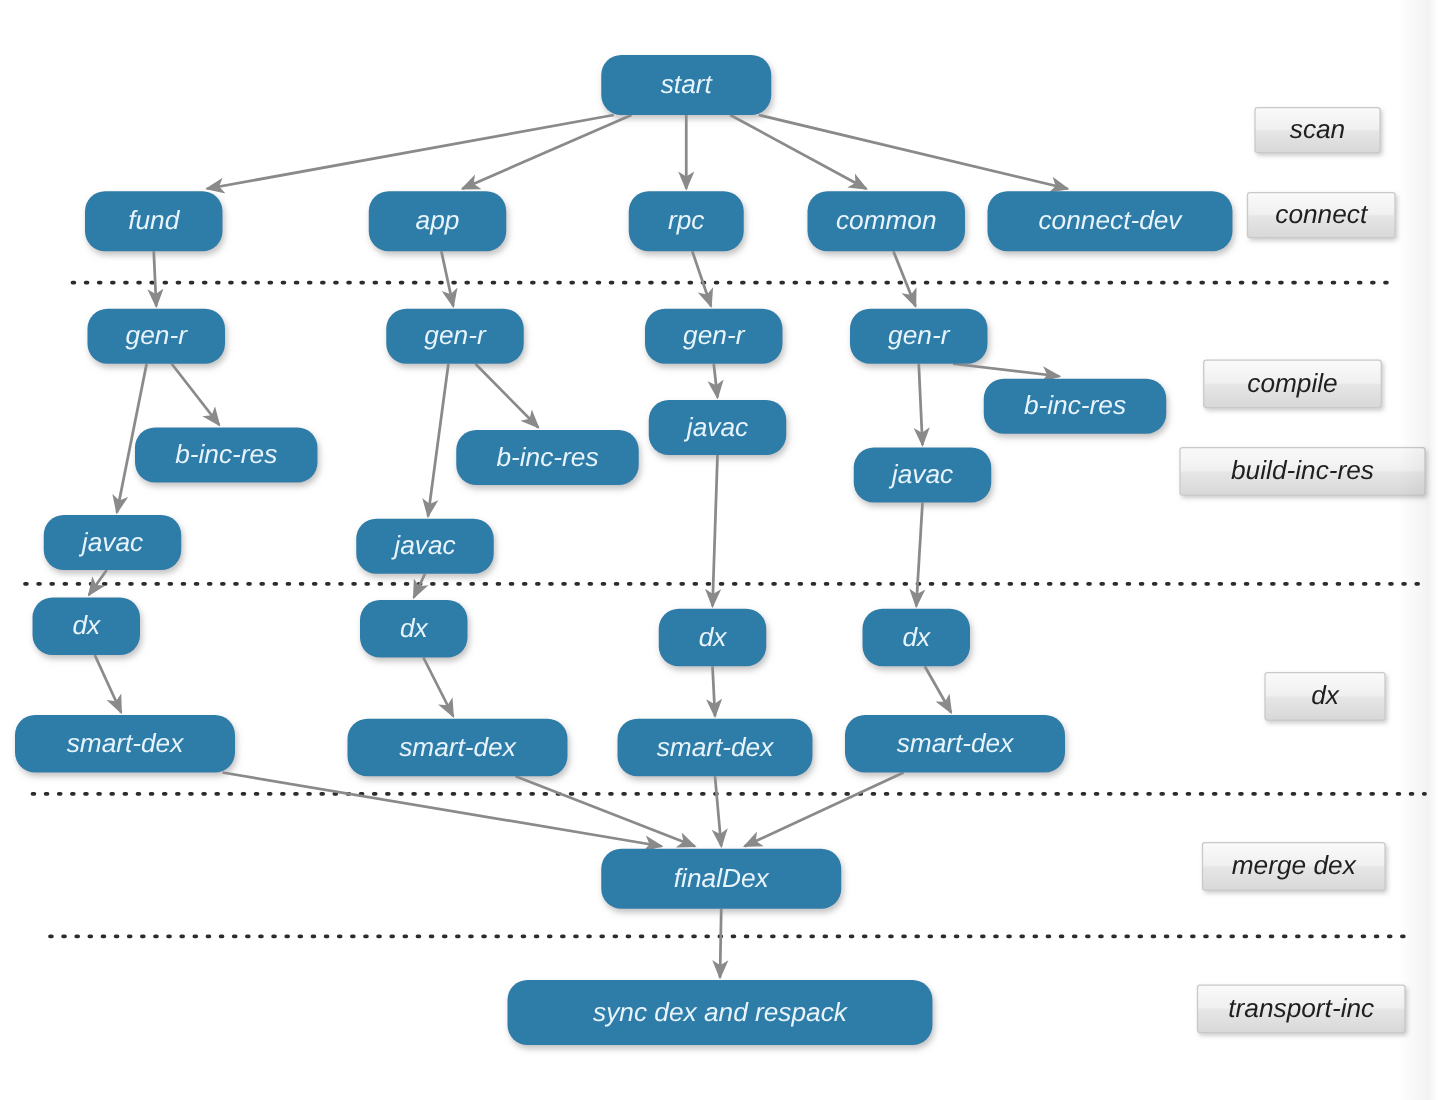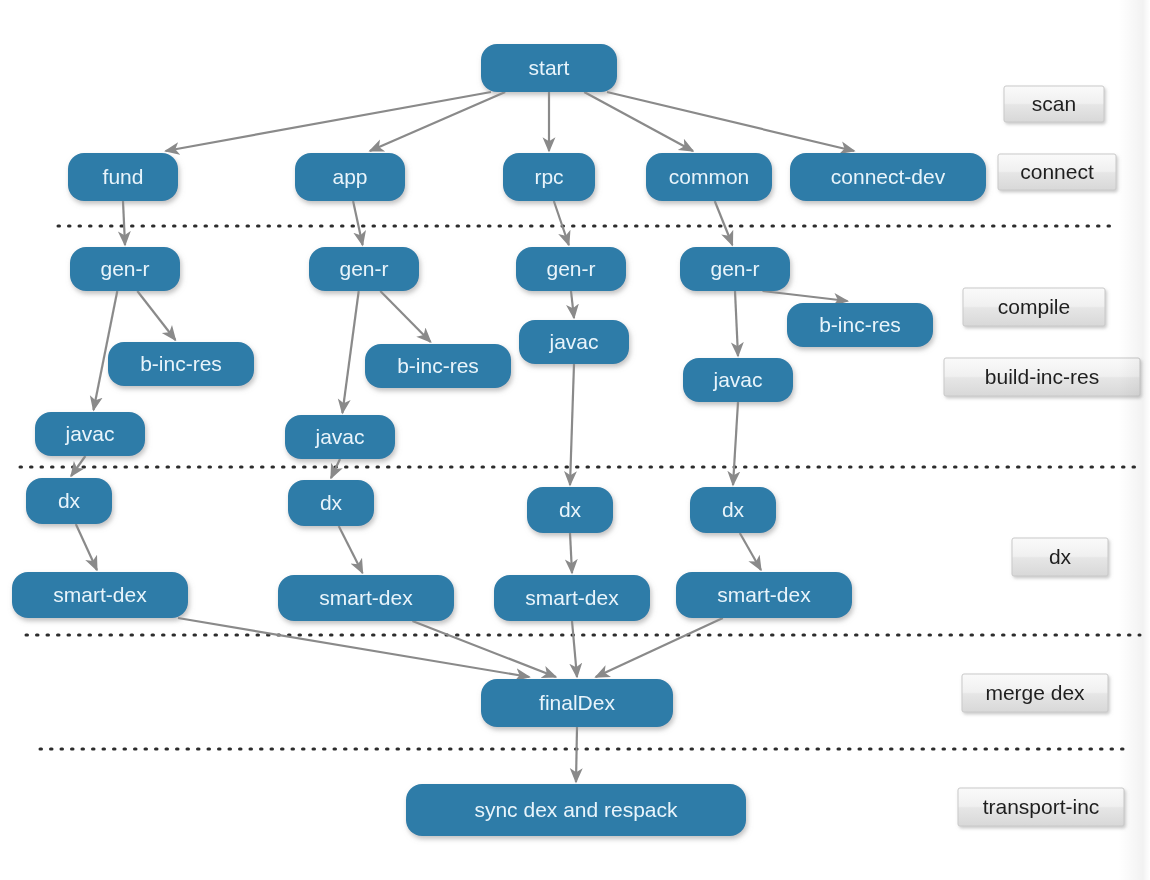--- a/index.html
+++ b/index.html
@@ -7,20 +7,21 @@
     padding: 0;
     background: #ffffff;
   }
   #page {
     position: relative;
     width: 1150px;
     height: 880px;
     background: #ffffff;
     overflow: hidden;
     font-family: "Liberation Sans", sans-serif;
+    font-style: italic;
   }
   
   #right-shade {
     position: absolute;
     top: 0;
     right: 0;
     width: 32px;
     height: 880px;
     background: linear-gradient(to right, rgba(255,255,255,0) 0%, rgba(0,0,0,0.035) 55%, rgba(0,0,0,0.05) 78%, rgba(255,255,255,0) 100%);
     pointer-events: none;

